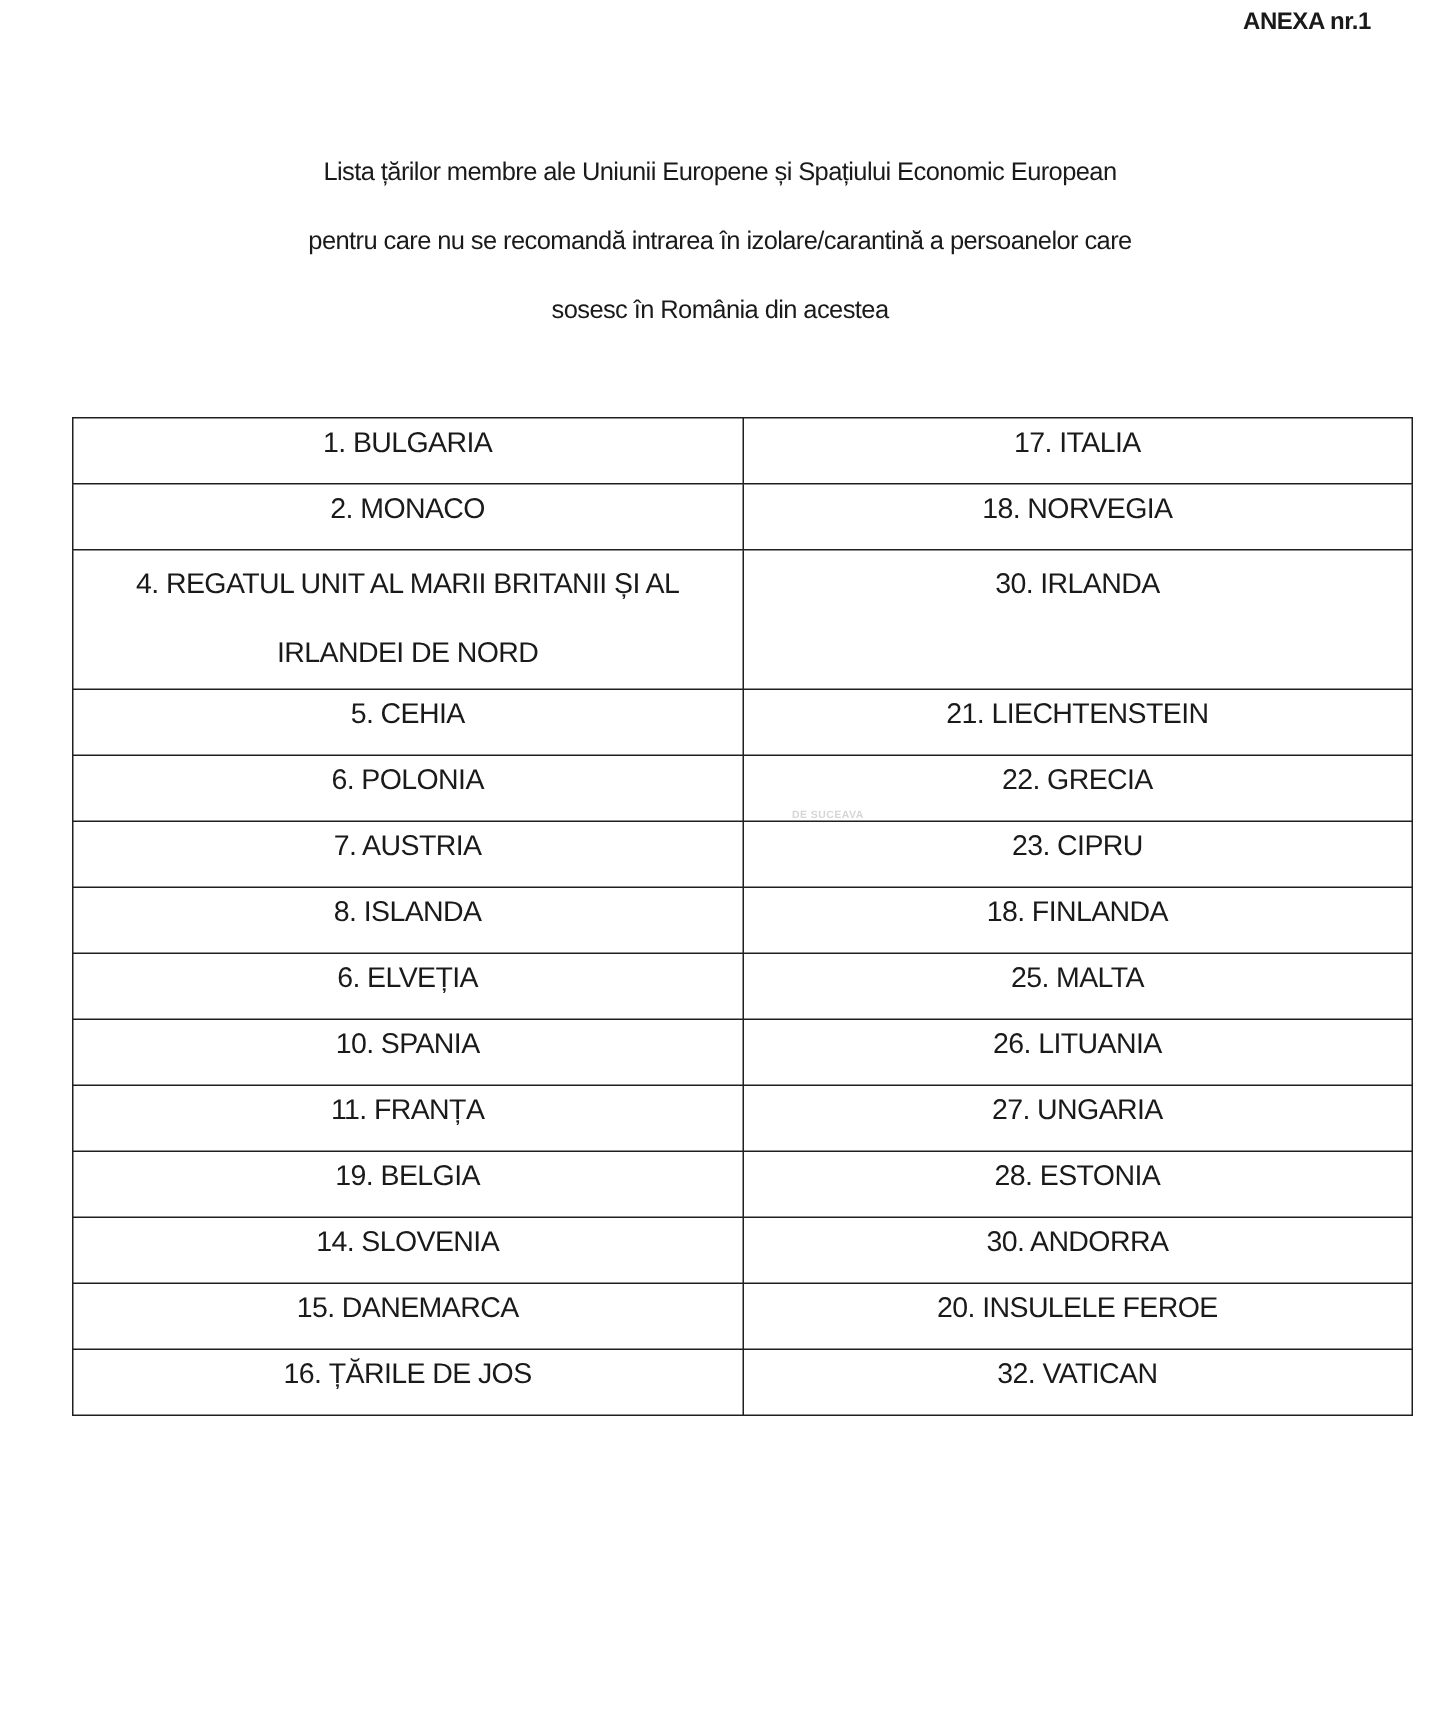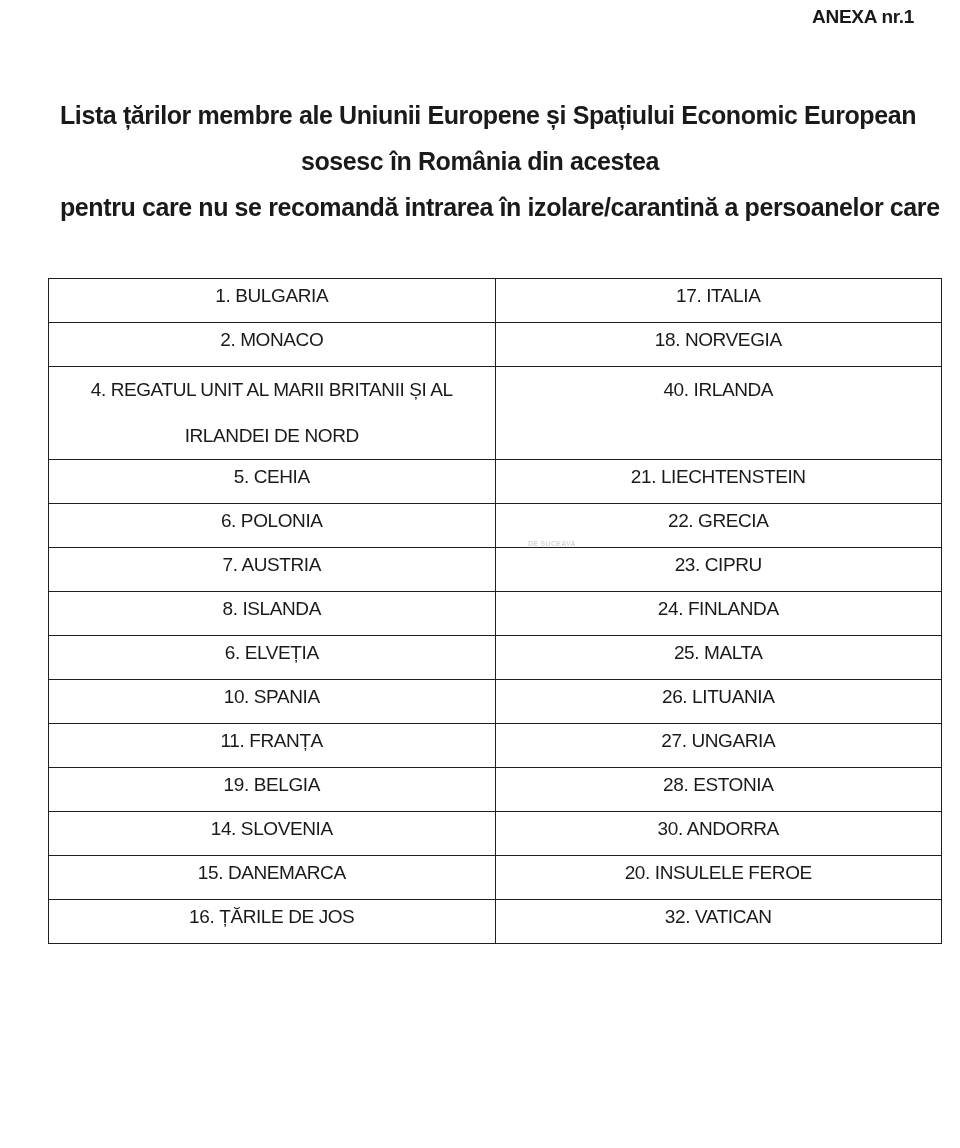--- a/index.html
+++ b/index.html
@@ -3,25 +3,25 @@
   <meta charset="utf-8">
   <style>
     html, body { margin: 0; padding: 0; background: #ffffff; }
     body {
       width: 960px; height: 1148px; position: relative; overflow: hidden;
       font-family: "Liberation Sans", "DejaVu Sans", sans-serif;
       color: #1a1a1a;
     }
     .annex {
       position: absolute; top: 6px; right: 46px;
-      font-weight: bold; font-size: 19px; letter-spacing: -0.3px;
+      font-weight: bold; font-size: 16px; letter-spacing: -0.3px;
     }
     .title {
       position: absolute; top: 92px; left: 60px; width: 840px;
-      text-align: center; font-weight: bold; font-size: 25px;
+      text-align: center; font-weight: normal; font-size: 17px;
       line-height: 46px; letter-spacing: -0.4px;
     }
     .title div { white-space: nowrap; }
     table.countries {
       position: absolute; top: 278px; left: 48px;
       width: 894px; border-collapse: collapse;
       font-size: 19px; letter-spacing: -0.4px;
     }
     table.countries td {
       border: 1.5px solid #1f1f1f;
@@ -36,58 +36,58 @@
       font-size: 7px; color: #d6d6d6; font-weight: bold; letter-spacing: 0.3px;
     }
   </style>
 </head>
 <body>
 
 <div class="annex">ANEXA nr.1</div>
 
 <div class="title">
   <div>Lista țărilor membre ale Uniunii Europene și Spațiului Economic European</div>
+  <div>pentru care nu se recomandă intrarea în izolare/carantină a persoanelor care</div>
   <div>sosesc în România din acestea</div>
-  <div>pentru care nu se recomandă intrarea în izolare/carantină a persoanelor care</div>
 </div>
 
 <table class="countries">
   <tbody>
     <tr>
       <td>1. BULGARIA</td>
       <td>17. ITALIA</td>
     </tr>
     <tr>
       <td>2. MONACO</td>
       <td>18. NORVEGIA</td>
     </tr>
     <tr class="tall">
       <td>
         <span>4. REGATUL UNIT AL MARII BRITANII ȘI AL</span>
         <span>IRLANDEI DE NORD</span>
       </td>
       <td>
-        <span>40. IRLANDA</span>
+        <span>30. IRLANDA</span>
       </td>
     </tr>
     <tr>
       <td>5. CEHIA</td>
       <td>21. LIECHTENSTEIN</td>
     </tr>
     <tr>
       <td>6. POLONIA</td>
       <td>22. GRECIA</td>
     </tr>
     <tr>
       <td>7. AUSTRIA</td>
       <td>23. CIPRU</td>
     </tr>
     <tr>
       <td>8. ISLANDA</td>
-      <td>24. FINLANDA</td>
+      <td>18. FINLANDA</td>
     </tr>
     <tr>
       <td>6. ELVEȚIA</td>
       <td>25. MALTA</td>
     </tr>
     <tr>
       <td>10. SPANIA</td>
       <td>26. LITUANIA</td>
     </tr>
     <tr>

